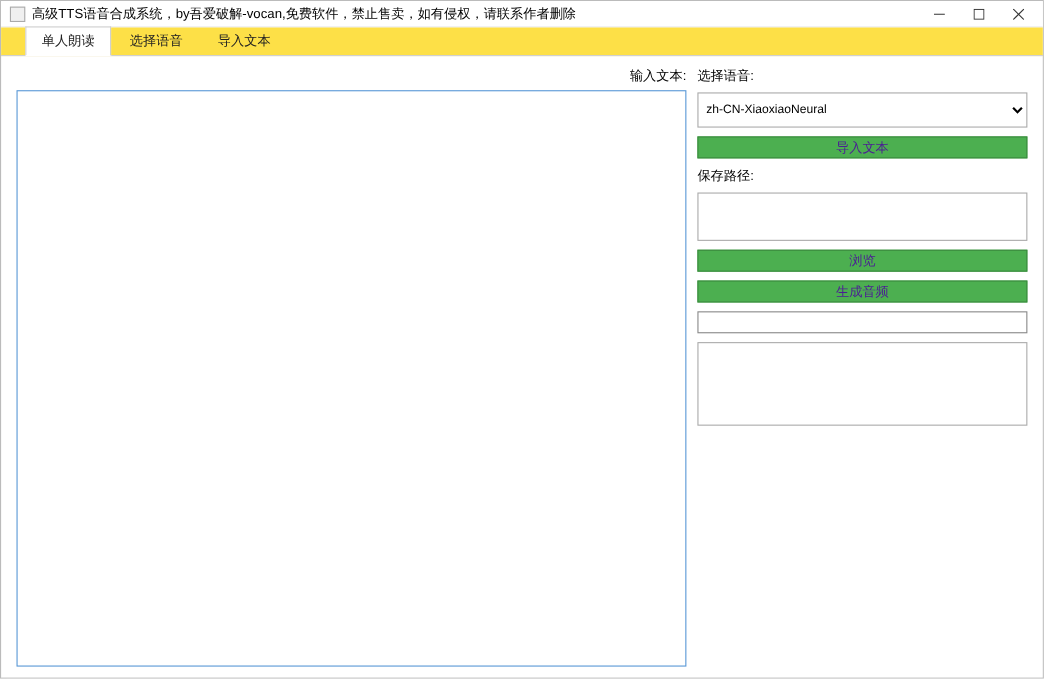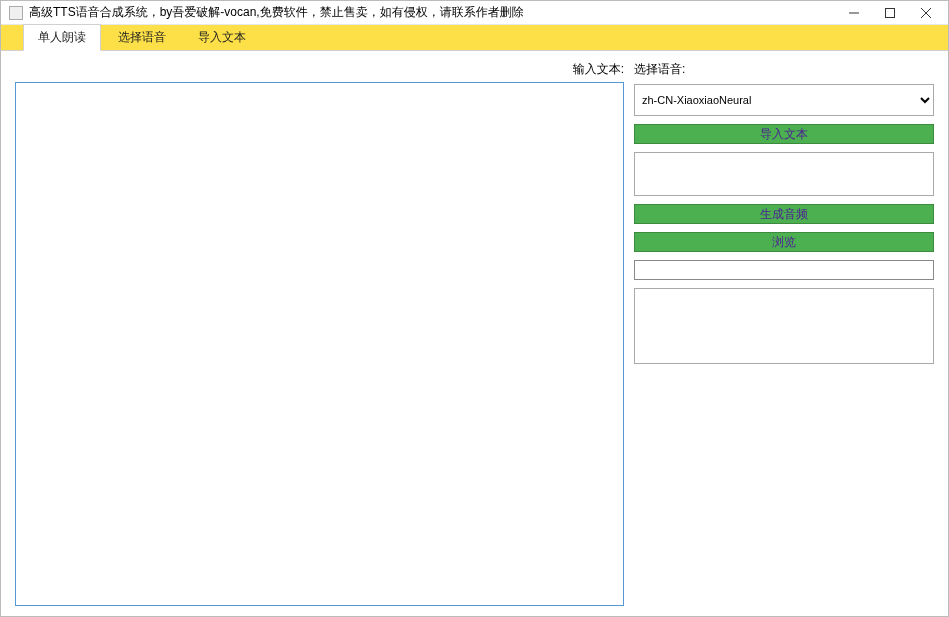--- a/index.html
+++ b/index.html
@@ -229,25 +229,26 @@
       <div class="select-row">
         <div class="label">选择语音:</div>
         <select class="voice-select">
           <option>zh-CN-XiaoxiaoNeural</option>
         </select>
       </div>
 
       <button class="green-btn">导入文本</button>
 
       <div class="select-row">
+        <div class="label">保存路径:</div>
         <textarea class="path-box" style=""></textarea>
       </div>
 
+      <button class="green-btn">浏览</button>
       <button class="green-btn">生成音频</button>
-      <button class="green-btn">浏览</button>
 
       <input type="text" class="status-input" readonly="" value="" style="">
 
       <textarea class="log-box" readonly="" style=""></textarea>
     </div>
 
   </div>
 
 </div>
 

